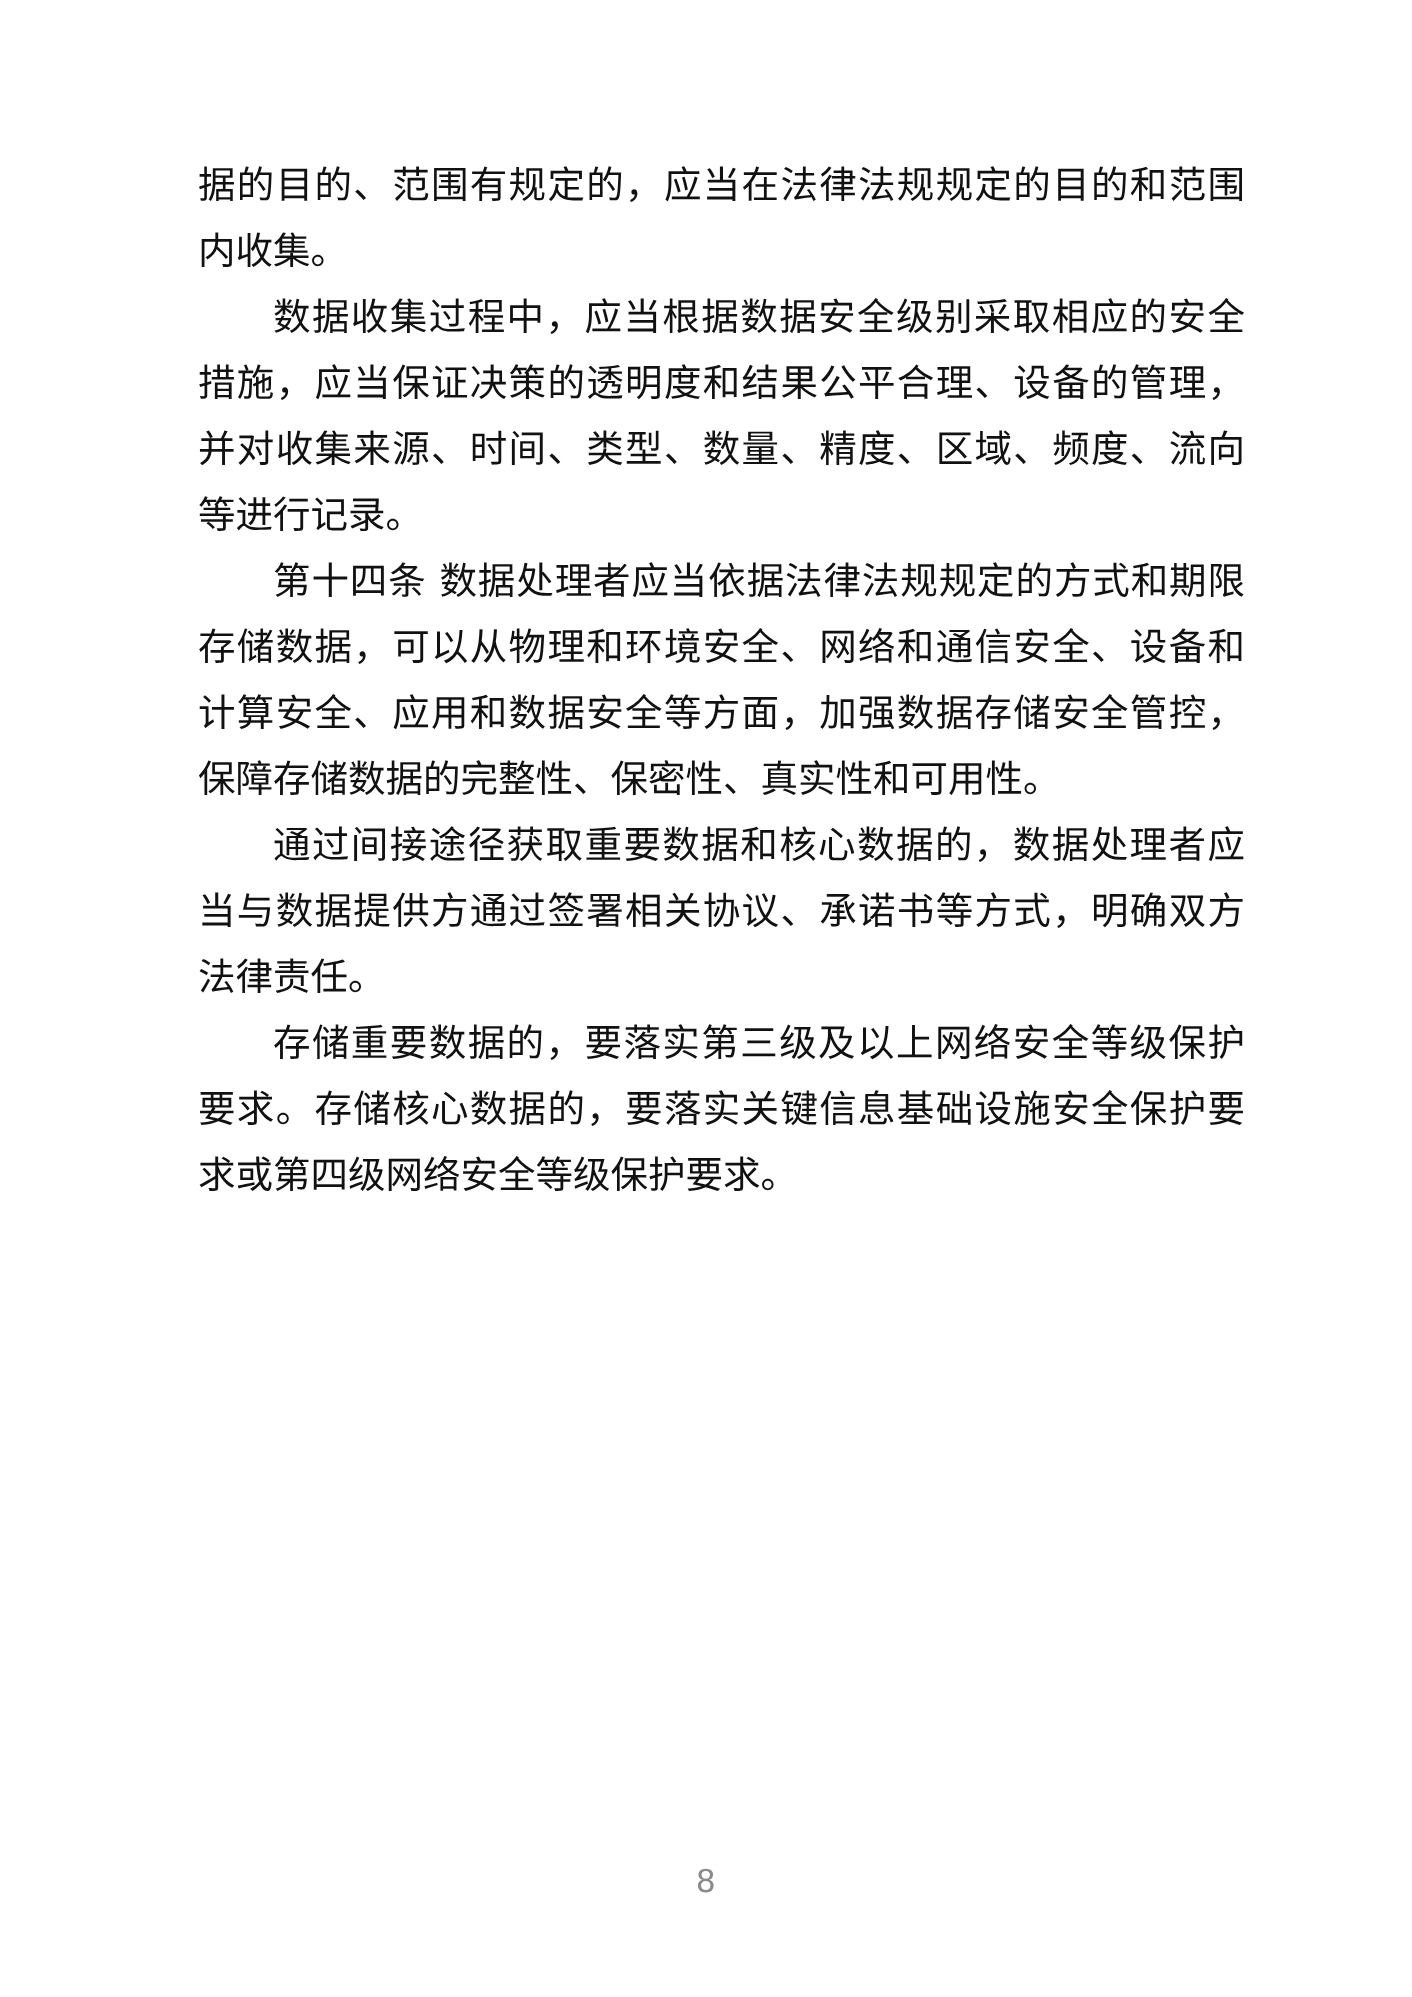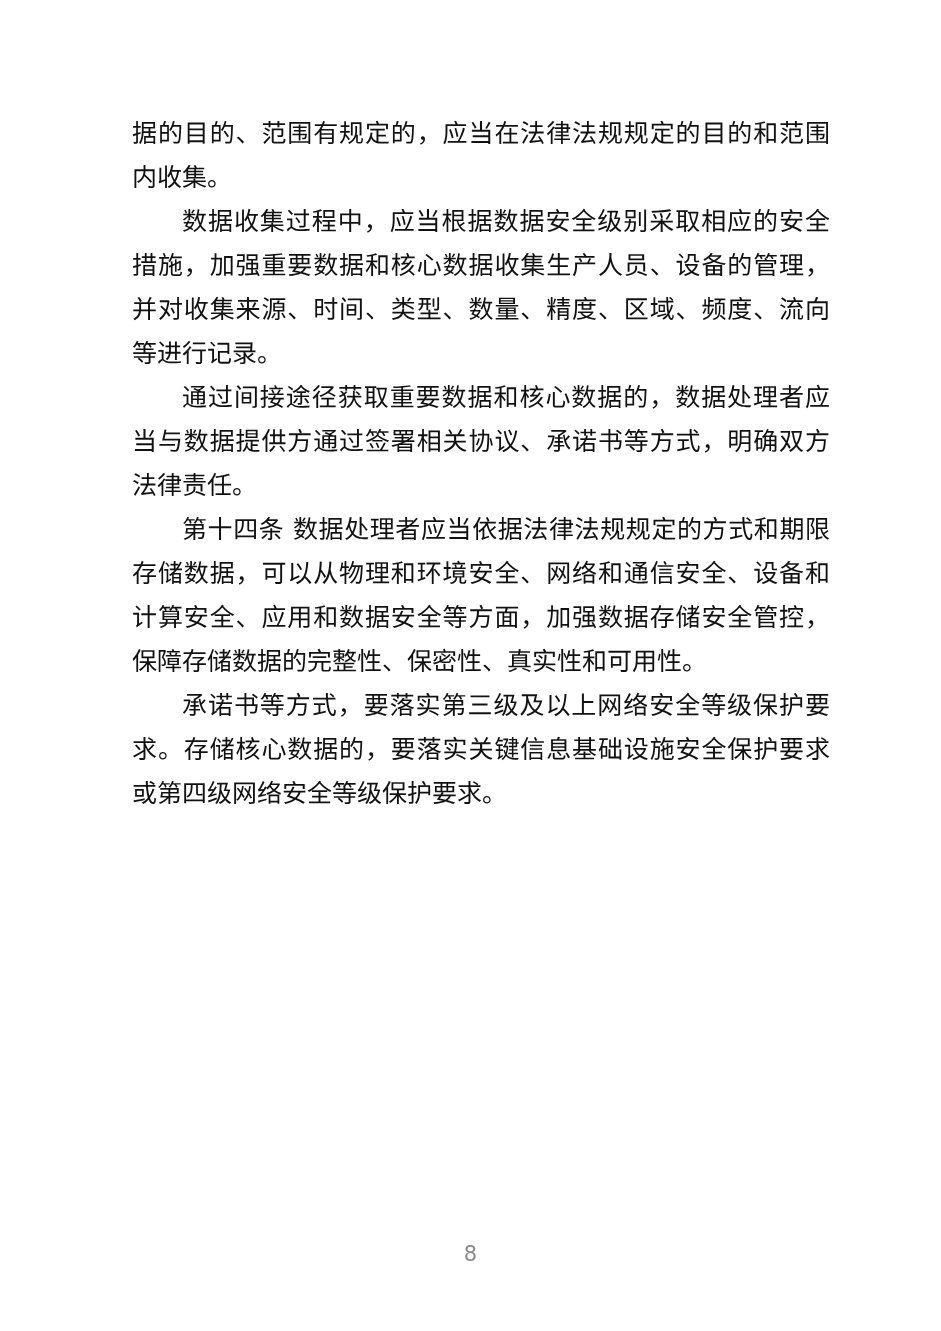--- a/index.html
+++ b/index.html
@@ -11,21 +11,21 @@
     position: relative;
     width: 941px;
     height: 1331px;
     background: #ffffff;
     overflow: hidden;
     font-family: "DejaVu Sans", sans-serif;
   }
   .content {
     position: absolute;
     left: 132px;
-    top: 112px;
+    top: 102px;
     width: 698px;
     color: #111111;
     font-size: 25px;
     line-height: 44px;
     text-align: justify;
     text-justify: inter-ideograph;
     word-break: break-all;
   }
   .content p {
     margin: 0;
@@ -50,23 +50,23 @@
     font-family: "DejaVu Sans", sans-serif;
   }
 </style>
 </head>
 <body>
 
 <div class="page">
 
   <div class="content">
     <p class="no-indent">据的目的、范围有规定的，应当在法律法规规定的目的和范围内收集。</p>
-    <p>数据收集过程中，应当根据数据安全级别采取相应的安全措施，加强重要数据和核心数据收集生产人员、设备的管理，并对收集来源、时间、类型、数量、精度、区域、频度、流向等进行记录。</p>
+    <p>数据收集过程中，应当根据数据安全级别采取相应的安全措施，应当保证决策的透明度和结果公平合理、设备的管理，并对收集来源、时间、类型、数量、精度、区域、频度、流向等进行记录。</p>
+    <p>第十四条 数据处理者应当依据法律法规规定的方式和期限存储数据，可以从物理和环境安全、网络和通信安全、设备和计算安全、应用和数据安全等方面，加强数据存储安全管控，保障存储数据的完整性、保密性、真实性和可用性。</p>
     <p>通过间接途径获取重要数据和核心数据的，数据处理者应当与数据提供方通过签署相关协议、承诺书等方式，明确双方法律责任。</p>
-    <p>第十四条 数据处理者应当依据法律法规规定的方式和期限存储数据，可以从物理和环境安全、网络和通信安全、设备和计算安全、应用和数据安全等方面，加强数据存储安全管控，保障存储数据的完整性、保密性、真实性和可用性。</p>
-    <p>承诺书等方式，要落实第三级及以上网络安全等级保护要求。存储核心数据的，要落实关键信息基础设施安全保护要求或第四级网络安全等级保护要求。</p>
+    <p>存储重要数据的，要落实第三级及以上网络安全等级保护要求。存储核心数据的，要落实关键信息基础设施安全保护要求或第四级网络安全等级保护要求。</p>
   </div>
 
   <div class="footer">
     <span class="page-number">8</span>
   </div>
 
 </div>
 
 </body></html>

